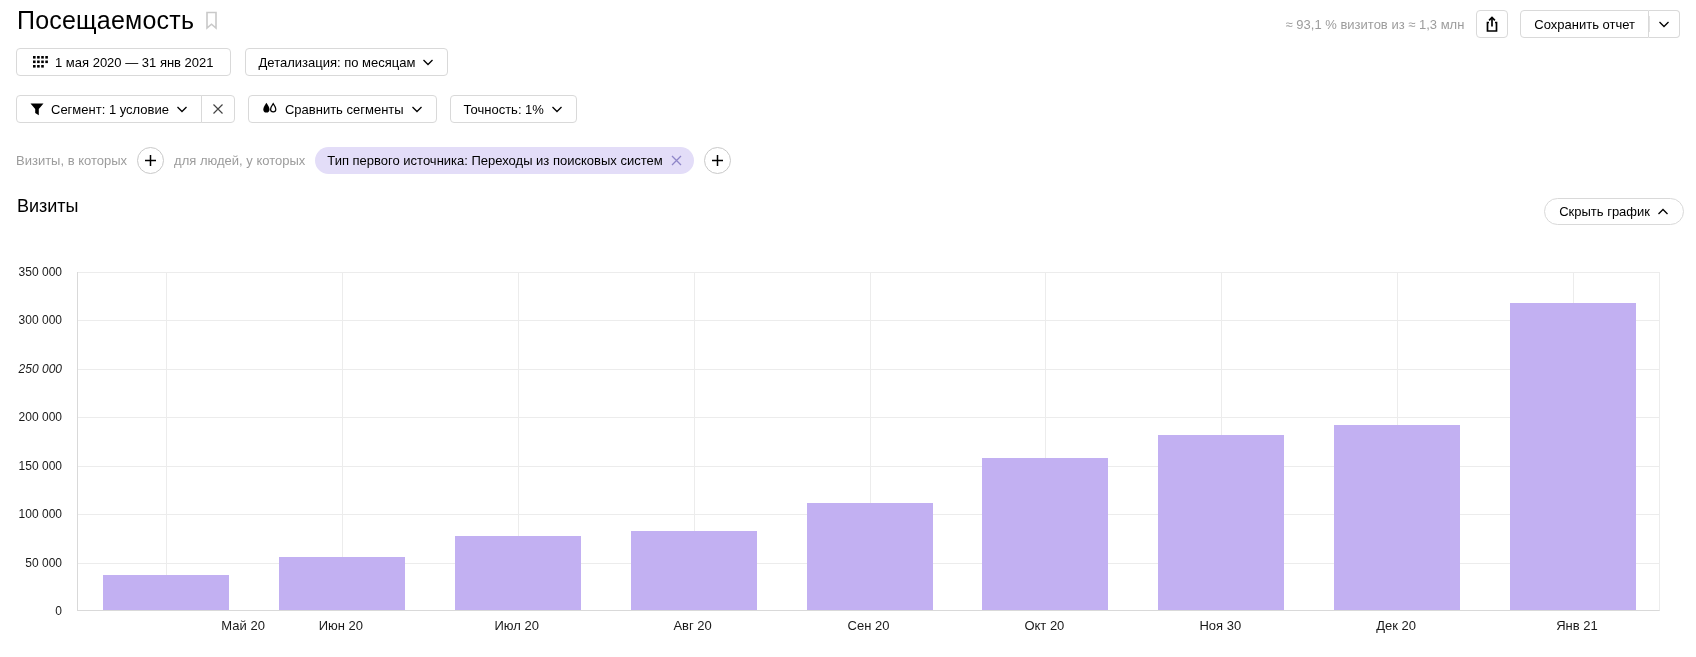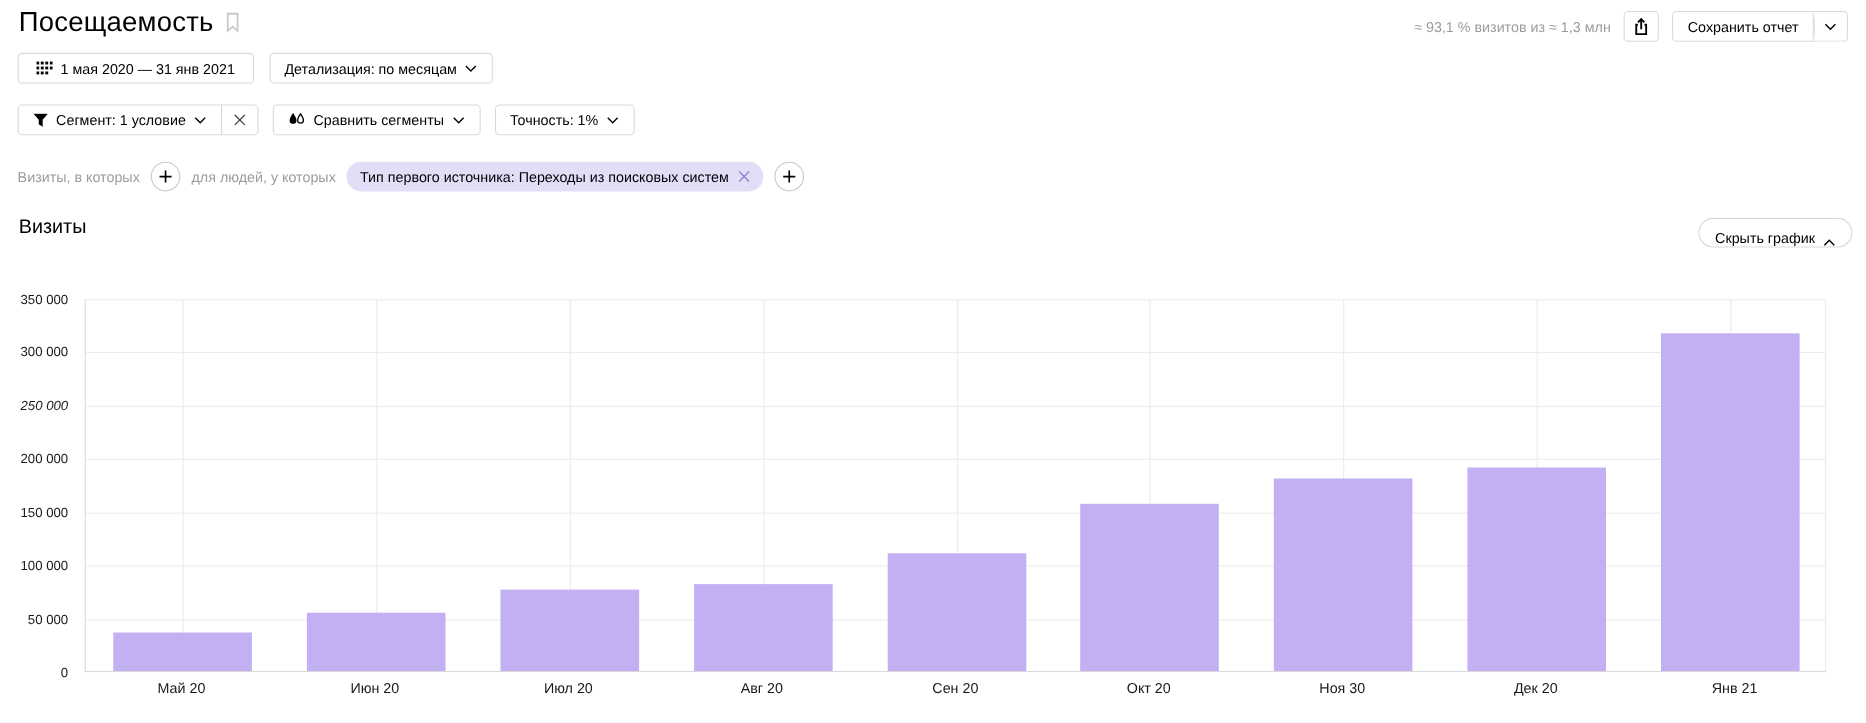--- a/index.html
+++ b/index.html
@@ -39,21 +39,21 @@
   .muted { color:#9c9c9c; font-size:13px; }
   .circle-btn { width:27px; height:27px; border-radius:50%; border:1px solid #c9c9c9;
     background:#fff; display:inline-flex; align-items:center; justify-content:center; cursor:pointer; }
   .chip { display:inline-flex; align-items:center; gap:8px; height:27px; padding:0 12px;
     background:#e3ddf8; border-radius:14px; font-size:13px; cursor:default; }
   .chip .x { cursor:pointer; display:inline-flex; }
 
   
   .section-title { position:absolute; left:17px; top:196px; font-size:18px; }
   .pill { position:absolute; right:12px; top:198px; height:27px; border-radius:14px;
-    border:1px solid #d9d9d9; background:#fff; display:inline-flex; align-items:flex-end;
+    border:1px solid #d9d9d9; background:#fff; display:inline-flex; align-items:center;
     gap:7px; padding:0 14px; font-size:13px; cursor:pointer; }
 
   
   .chart-plot { position:absolute; left:77px; top:272px; width:1583px; height:339px;
     border-left:1px solid #d9d9d9; border-bottom:1px solid #d9d9d9; border-right:1px solid #ececec; }
   .hgrid { position:absolute; left:0; right:0; height:1px; background:#ececec; }
   .vgrid { position:absolute; top:0; bottom:0; width:1px; background:#ececec; }
   .bar { position:absolute; bottom:0; background:#c2b0f2; }
   .ylabels { position:absolute; left:0; top:272px; width:62px; height:339px; }
   .ylabel { position:absolute; right:0; font-size:12px; color:#1a1a1a; white-space:nowrap; }
@@ -247,21 +247,21 @@
     <div class="vgrid" style="left: 967.389px;"></div>
     <div class="bar" style="left: 904.389px; width: 126px; height: 152.066px; background: rgb(194, 176, 242);"></div>
     <div class="vgrid" style="left: 1143.28px;"></div>
     <div class="bar" style="left: 1080.28px; width: 126px; height: 175.311px; background: rgb(194, 176, 242);"></div>
     <div class="vgrid" style="left: 1319.17px;"></div>
     <div class="bar" style="left: 1256.17px; width: 126px; height: 184.997px; background: rgb(194, 176, 242);"></div>
     <div class="vgrid" style="left: 1495.06px;"></div>
     <div class="bar" style="left: 1432.06px; width: 126px; height: 307.037px; background: rgb(194, 176, 242);"></div>
   </div>
 <div class="xlabels">
-    <div class="xlabel" style="left: 0px; width: 175.889px;">Май 20</div>
+    <div class="xlabel" style="left: 12px; width: 175.889px; text-align: right;">Май 20</div>
     <div class="xlabel" style="left: 175.889px; width: 175.889px;">Июн 20</div>
     <div class="xlabel" style="left: 351.778px; width: 175.889px;">Июл 20</div>
     <div class="xlabel" style="left: 527.667px; width: 175.889px;">Авг 20</div>
     <div class="xlabel" style="left: 703.556px; width: 175.889px;">Сен 20</div>
     <div class="xlabel" style="left: 879.444px; width: 175.889px;">Окт 20</div>
     <div class="xlabel" style="left: 1055.33px; width: 175.889px;">Ноя 30</div>
     <div class="xlabel" style="left: 1231.22px; width: 175.889px;">Дек 20</div>
     <div class="xlabel" style="left: 1412px; width: 175.889px;">Янв 21</div>
   </div>
 

